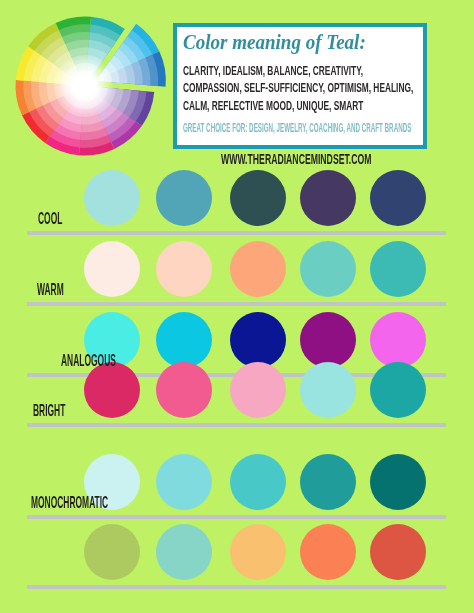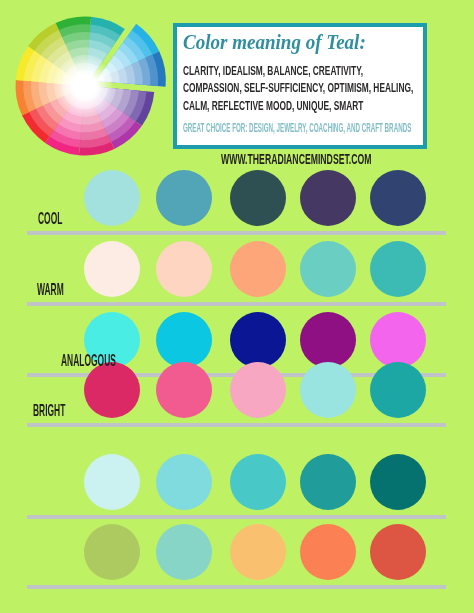--- a/index.html
+++ b/index.html
@@ -209,20 +209,21 @@
       <div class="row" style="top: 362px;">
         <div class="rlabel" style="left: 33px;"><span>BRIGHT</span></div>
         <div class="dot" style="left: 84px; background: rgb(219, 41, 101);"></div>
         <div class="dot" style="left: 156px; background: rgb(241, 91, 143);"></div>
         <div class="dot" style="left: 229.5px; background: rgb(247, 167, 193);"></div>
         <div class="dot" style="left: 299.5px; background: rgb(153, 227, 225);"></div>
         <div class="dot" style="left: 370px; background: rgb(28, 167, 165);"></div>
         <div class="bar" style="background: rgb(192, 195, 200);"></div>
       </div>
       <div class="row" style="top: 454px;">
+        <div class="rlabel" style="left: 30.5px;"><span>MONOCHROMATIC</span></div>
         <div class="dot" style="left: 84px; background: rgb(204, 241, 241);"></div>
         <div class="dot" style="left: 156px; background: rgb(127, 219, 221);"></div>
         <div class="dot" style="left: 229.5px; background: rgb(72, 201, 199);"></div>
         <div class="dot" style="left: 299.5px; background: rgb(32, 157, 155);"></div>
         <div class="dot" style="left: 370px; background: rgb(6, 114, 112);"></div>
         <div class="bar" style="background: rgb(192, 195, 200);"></div>
       </div>
       <div class="row" style="top: 524px;">
         <div class="dot" style="left: 84px; background: rgb(173, 202, 97);"></div>
         <div class="dot" style="left: 156px; background: rgb(134, 213, 199);"></div>

